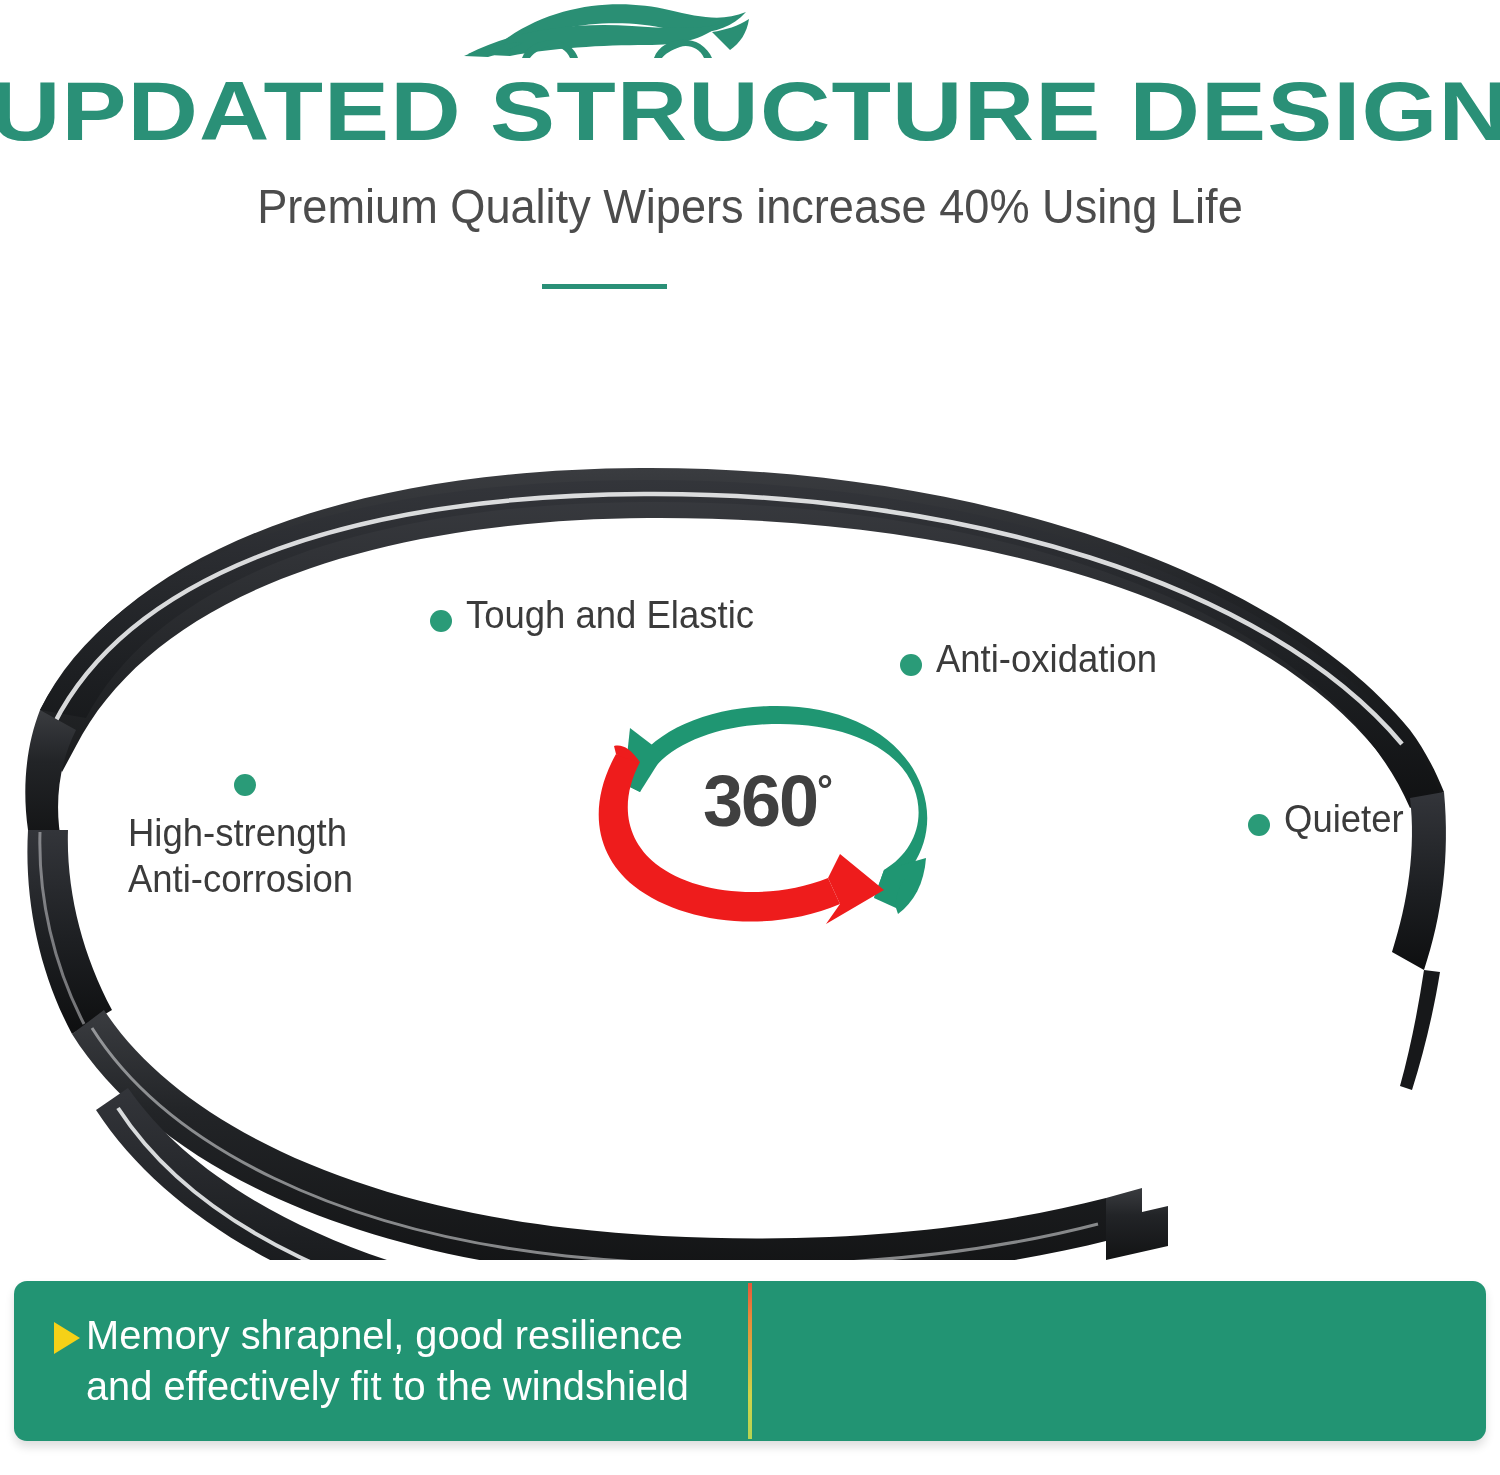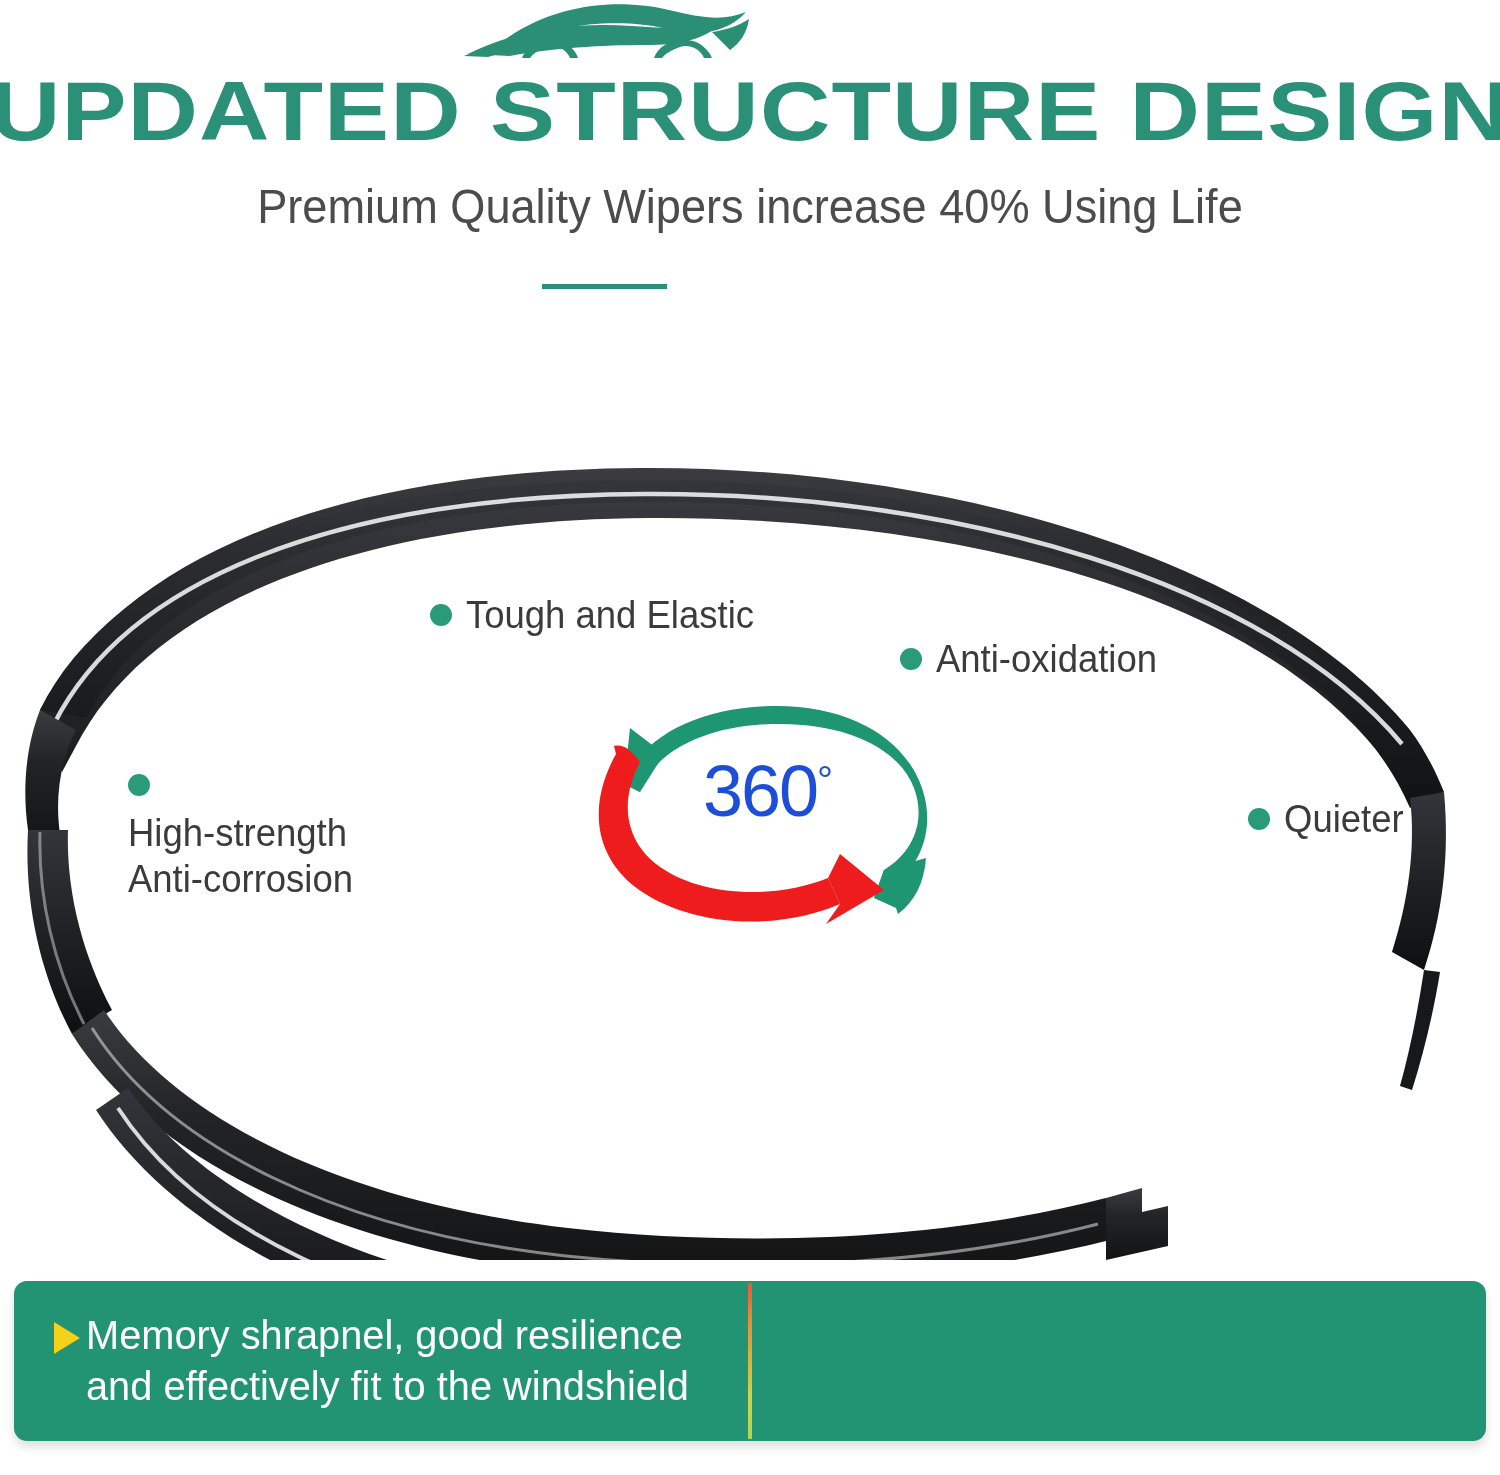--- a/index.html
+++ b/index.html
@@ -91,21 +91,21 @@
     left: 0;
     top: 0;
     width: 1500px;
     height: 950px;
   }
 
   
   .callout {
     position: absolute;
     display: flex;
-    align-items: flex-start;
+    align-items: center;
     gap: 14px;
   }
   .callout .dot {
     flex: 0 0 auto;
     width: 22px;
     height: 22px;
     border-radius: 50%;
     background: #2a9b78;
     margin-top: 12px;
   }
@@ -128,28 +128,28 @@
   #badge-360 {
     position: absolute;
     left: 578px;
     top: 382px;
     width: 380px;
     height: 240px;
   }
   #badge-360 .badge-text {
     position: absolute;
     left: 0;
-    top: 48px;
+    top: 58px;
     width: 380px;
     text-align: center;
     font-family: "Liberation Sans", sans-serif;
-    font-weight: 400;
+    font-weight: 700;
     font-size: 72px;
     line-height: 80px;
-    color: #1d4ed8;
+    color: #404040;
     letter-spacing: -2px;
     pointer-events: none;
   }
   #badge-360 .badge-text .deg {
     font-size: 40px;
     vertical-align: 22px;
     letter-spacing: 0;
   }
 
   

